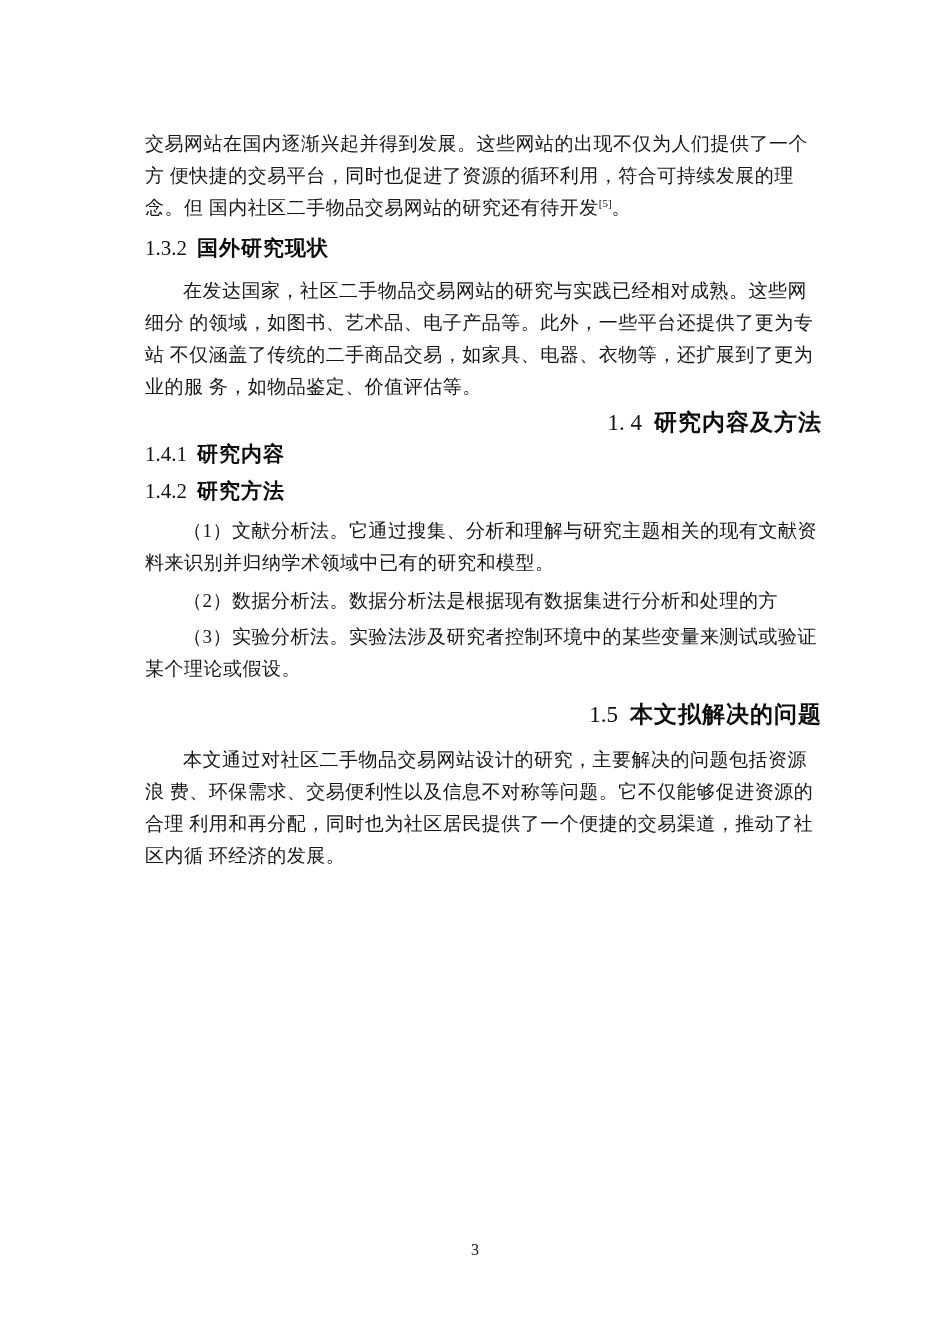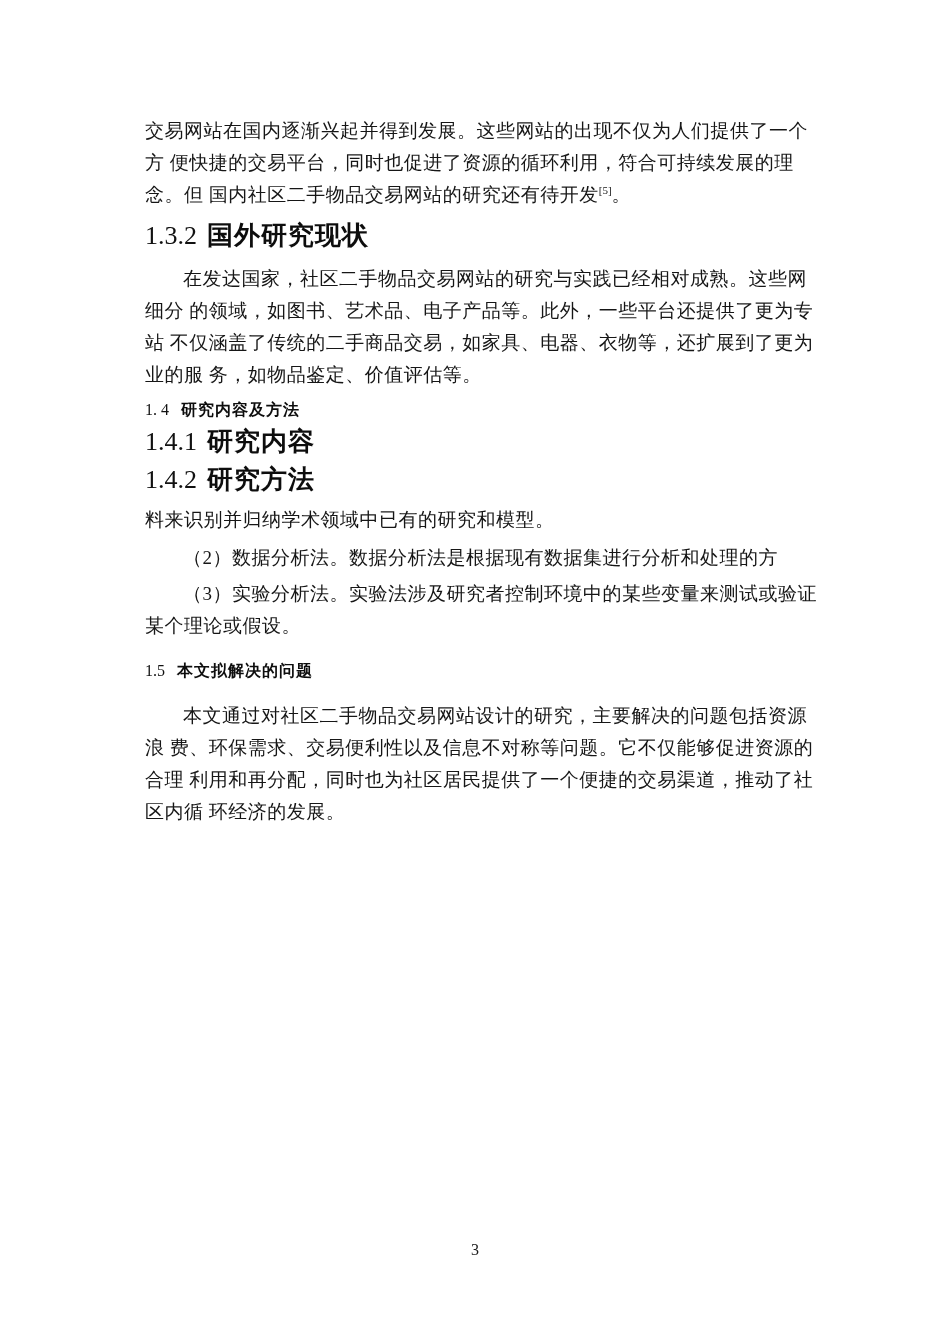--- a/index.html
+++ b/index.html
@@ -10,34 +10,34 @@
     color:#161616;
   }
   .page {
     position:relative;
     width:950px; height:1344px;
     background:#ffffff;
     overflow:hidden;
   }
   .content {
     position:absolute;
-    left:145px; top:115px;
+    left:145px; top:128px;
     width:677px;
   }
   .para {
     font-size:19px;
     line-height:32px;
     letter-spacing:0.5px;
   }
   .line { display:block; white-space:nowrap; }
   .indent { text-indent:38px; }
 
   .h2, .h3 { font-weight:400; }
-  .h2 { font-size:16px; line-height:34px; }
-  .h3 { font-size:26px; line-height:28px; }
+  .h2 { font-size:23px; line-height:34px;text-align:right; }
+  .h3 { font-size:21px; line-height:28px; }
   .h-num {
     font-family:"Liberation Serif","DejaVu Serif",serif;
     font-weight:400;
     color:#111111;
   }
   .h-title {
     font-family:"Liberation Sans","DejaVu Sans",sans-serif;
     font-weight:700;
     color:#0d0d0d;
   }
@@ -102,20 +102,21 @@
     <h3 class="h3" id="h-141">
       <span class="h-num">1.4.1</span><span class="h-title">研究内容</span>
     </h3>
 
 
     <h3 class="h3" id="h-142">
       <span class="h-num">1.4.2</span><span class="h-title">研究方法</span>
     </h3>
 
     <p class="para" id="p-m1">
+      <span class="line indent">（1）文献分析法。它通过搜集、分析和理解与研究主题相关的现有文献资</span>
       <span class="line">料来识别并归纳学术领域中已有的研究和模型。</span>
     </p>
 
     <p class="para" id="p-m2">
       <span class="line indent">（2）数据分析法。数据分析法是根据现有数据集进行分析和处理的方</span>
     </p>
 
     <p class="para" id="p-m3">
       <span class="line indent">（3）实验分析法。实验法涉及研究者控制环境中的某些变量来测试或验证</span>
       <span class="line">某个理论或假设。</span>

